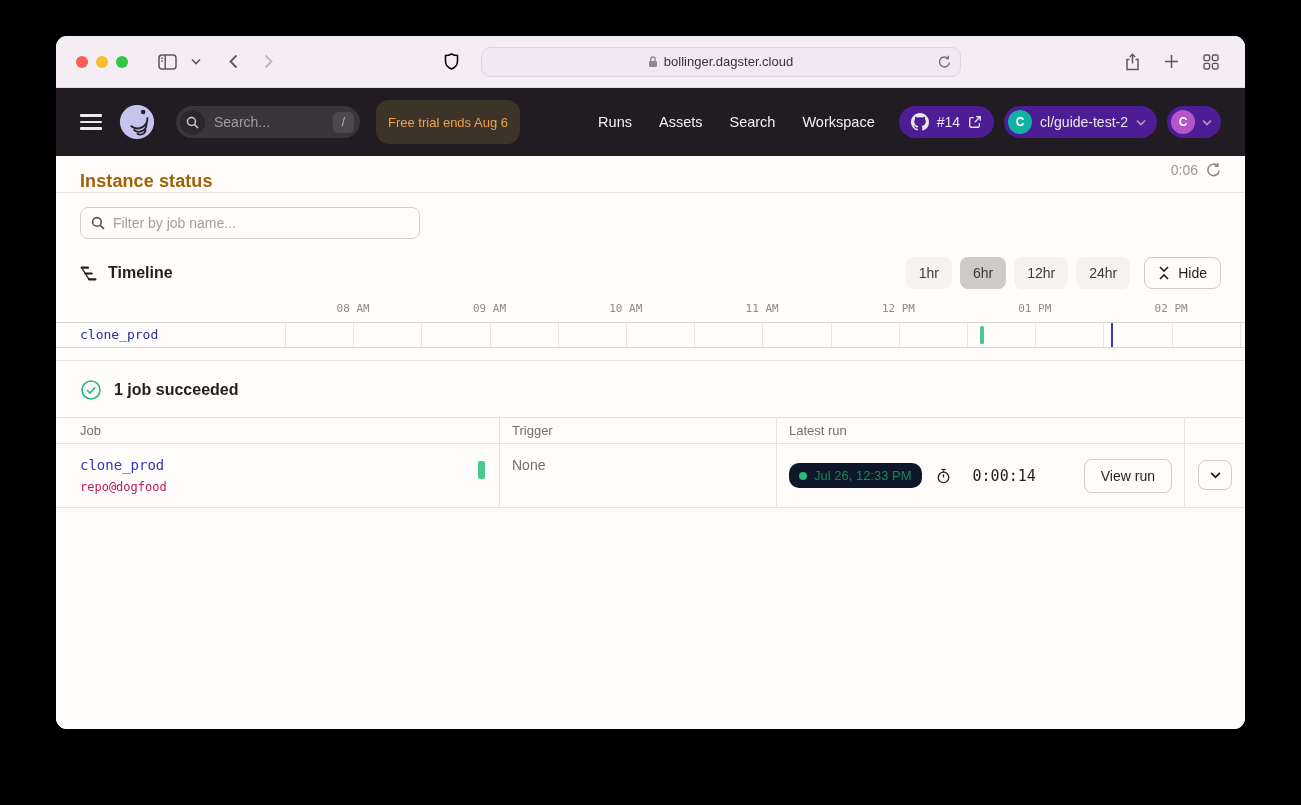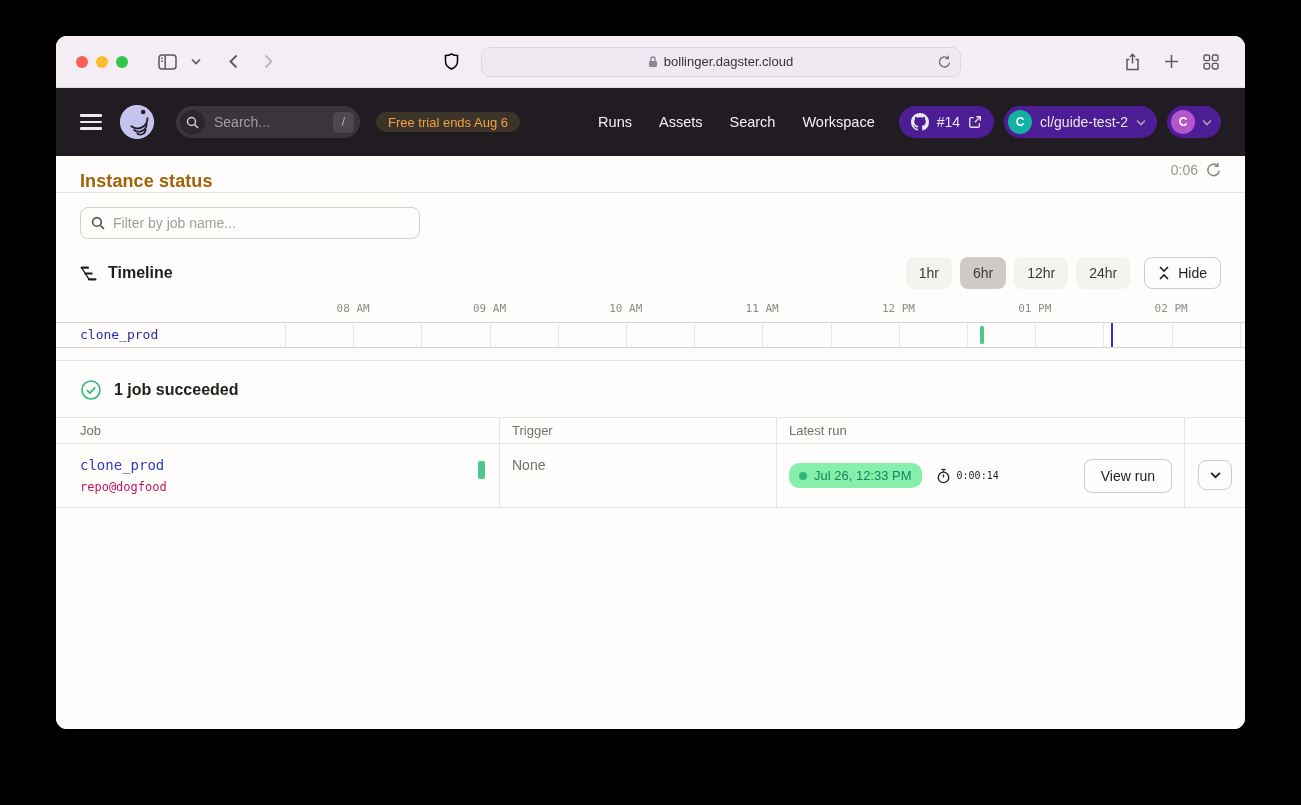--- a/index.html
+++ b/index.html
@@ -21,21 +21,21 @@
 
   
   .dnav { height:68px; background:#201c21; display:flex; align-items:center; padding:0 24px; }
   .hamburger { width:22px; display:flex; flex-direction:column; gap:4px; margin-right:16px; cursor:pointer; }
   .hamburger span { height:2.5px; background:#eceaec; border-radius:1px; }
   .logo { width:38px; height:38px; margin-right:20px; }
   .searchpill { width:184px; height:32px; background:#3a353b; border-radius:16px; display:flex; align-items:center; padding:0 6px 0 4px; cursor:text; }
   .searchpill .mag { width:25px; height:25px; border-radius:50%; background:#2b272c; display:flex; align-items:center; justify-content:center; color:#cfcbd0; }
   .searchpill .ph { margin-left:9px; color:#a19ba2; font-size:14px; }
   .searchpill .slash { margin-left:auto; width:21px; height:21px; border-radius:5px; background:#4d484e; color:#b9b3ba; font-size:12px; display:flex; align-items:center; justify-content:center; }
-  .trial { margin-left:16px; height:20px; border-radius:13px; background:#3c3329; color:#f0a14a; font-size:13px; display:flex; align-items:center; padding:0 12px; white-space:nowrap; }
+  .trial { margin-left:16px; height:44px; border-radius:13px; background:#3c3329; color:#f0a14a; font-size:13px; display:flex; align-items:center; padding:0 12px; white-space:nowrap; }
   .dnav-right { margin-left:auto; display:flex; align-items:center; gap:10px; }
   .dlinks { display:flex; gap:27px; margin-right:14px; }
   .dlink { color:#f3f2f3; font-size:14.5px; font-weight:500; cursor:pointer; }
   .pill { height:32px; background:#4c1d95; border-radius:16px; display:flex; align-items:center; color:#eae8ea; font-size:14px; cursor:pointer; }
   .gh { padding:0 12px; gap:8px; }
   .dep { padding:0 11px 0 4px; gap:8px; }
   .usr { padding:0 9px 0 4px; gap:7px; }
   .avatar { width:24px; height:24px; border-radius:50%; display:flex; align-items:center; justify-content:center; color:#fff; font-size:12px; font-weight:700; }
   .chev { color:#aaa4ab; display:flex; }
 
@@ -82,24 +82,24 @@
   .th { border-top:1px solid #e7e4e0; border-bottom:1px solid #e7e4e0; color:#74716b; font-size:13px; padding:5px 12px; }
   .th.first, .td.first { padding-left:24px; }
   .vline { border-right:1px solid #e7e4e0; }
   .td { border-bottom:1px solid #e7e4e0; padding:13px 12px; }
   .jobcell { position:relative; }
   .joblink { font-family:"DejaVu Sans Mono",monospace; font-size:14px; color:#3438bd; cursor:pointer; }
   .jobrepo { font-family:"DejaVu Sans Mono",monospace; font-size:12px; color:#be185d; margin-top:7px; }
   .jobtag { position:absolute; right:14px; top:17px; width:7px; height:18px; border-radius:2px; background:#4bc98c; }
   .trigcell { font-size:14px; color:#74716b; }
   .runcell { display:flex; align-items:center; gap:14px; padding-top:12px; padding-bottom:12px; }
-  .runbadge { display:flex; align-items:center; gap:7px; background:#86efac; border-radius:10px; padding:5px 10px; font-size:13px; color:#17855a; cursor:pointer; white-space:nowrap; }
+  .runbadge { display:flex; align-items:center; gap:7px; background:#0f172a; border-radius:10px; padding:5px 10px; font-size:13px; color:#17855a; cursor:pointer; white-space:nowrap; }
   .rundot { width:8px; height:8px; border-radius:50%; background:#2cb974; }
   .duration { display:flex; align-items:center; gap:6px; color:#211f1c; }
-  .duration .dtxt { font-family:"DejaVu Sans Mono",monospace; font-size:10px; }
+  .duration .dtxt { font-family:"DejaVu Sans Mono",monospace; font-size:15px;margin-left:16px; }
   .viewrun { margin-left:auto; height:34px; border:1px solid #cfccc6; border-radius:8px; background:#fefdfb; font-size:14px; color:#211f1c; padding:0 16px; cursor:pointer; font-family:"Liberation Sans",sans-serif; }
   .rowmenu { display:flex; align-items:flex-start; padding-top:16px; justify-content:center; }
   .rowmenu .mbtn { width:34px; height:30px; border:1px solid #cfccc6; border-radius:8px; background:#fefdfb; display:flex; align-items:center; justify-content:center; color:#211f1c; cursor:pointer; }
 </style>
 </head>
 <body>
 
 <div class="window">
 
   <div class="chrome">

